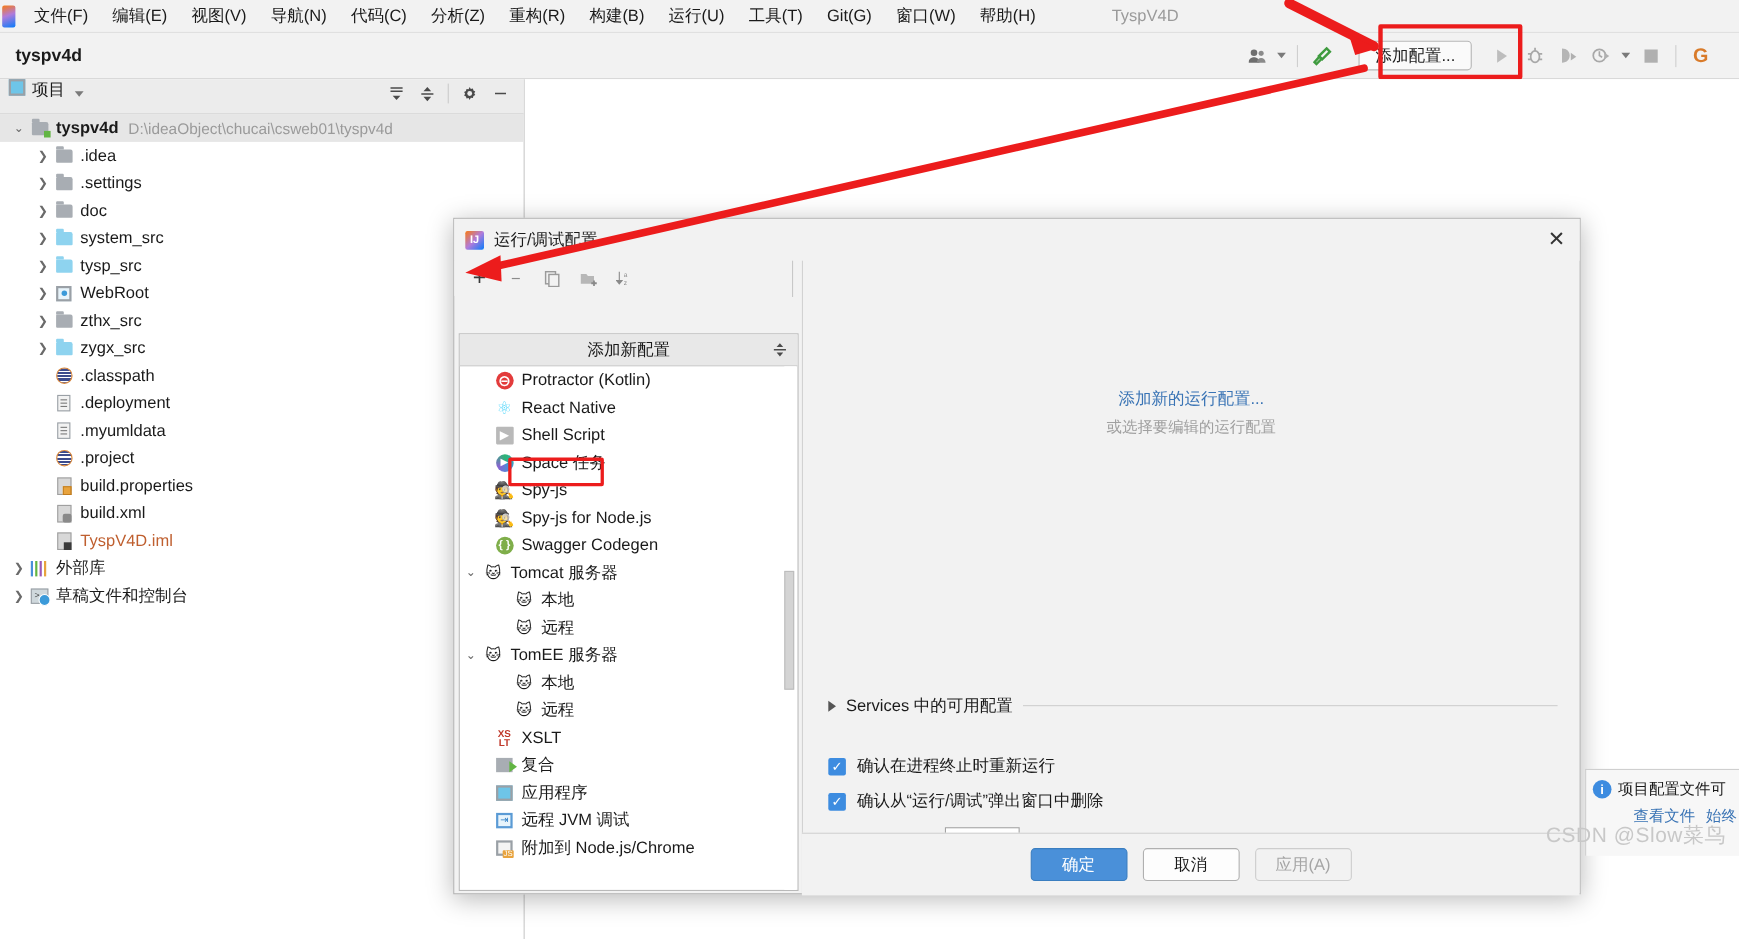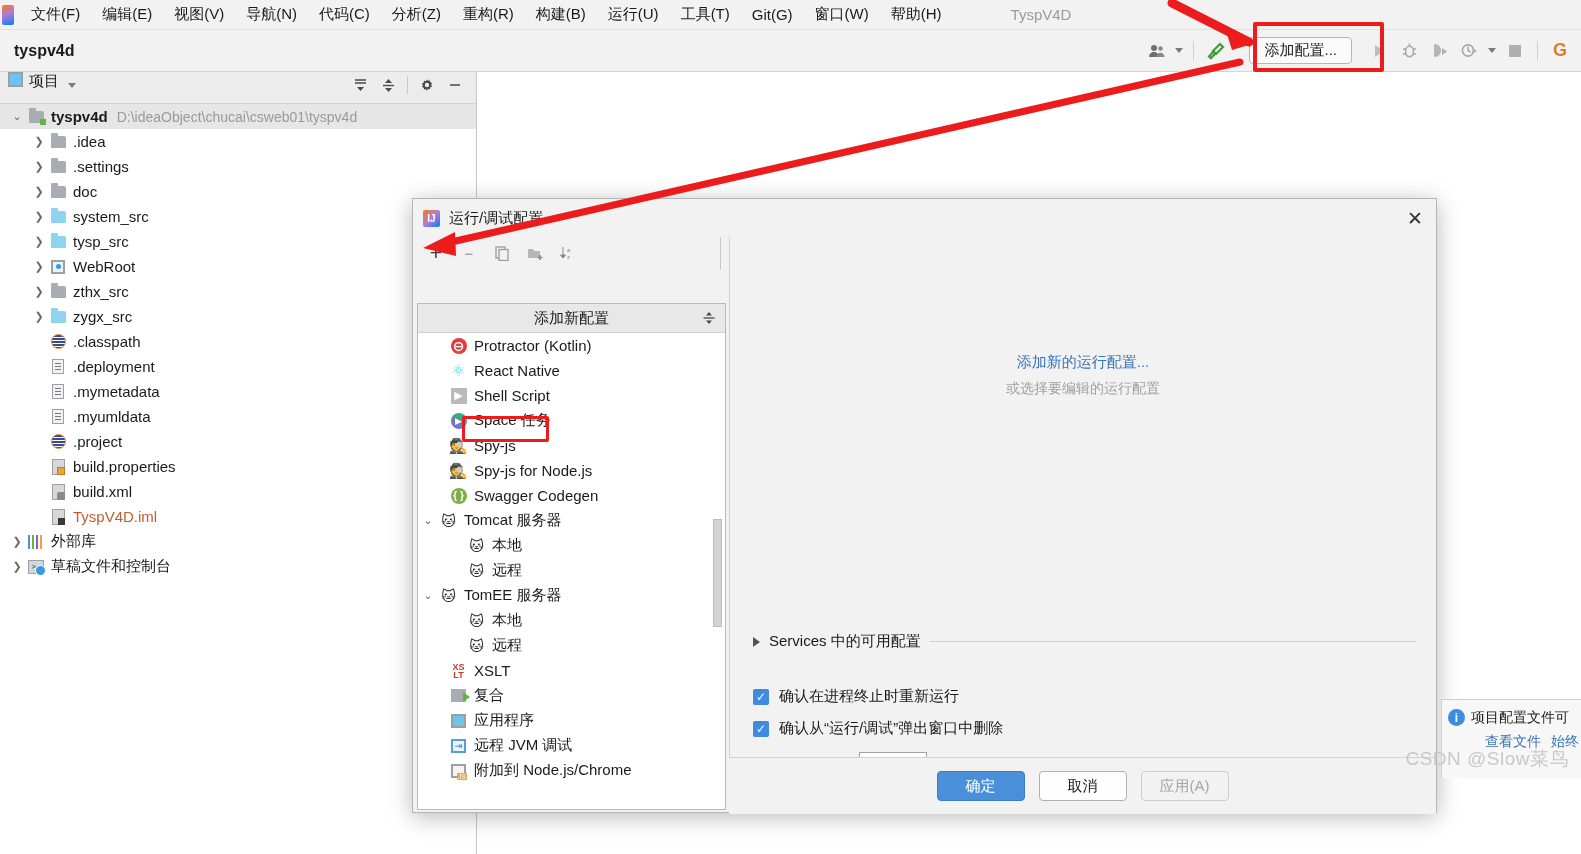--- a/index.html
+++ b/index.html
@@ -35,21 +35,21 @@
     position: absolute; left: 0; top: 30px; width: 1581px; height: 42px;
     background: #f2f2f2; border-bottom: 1px solid #d6d6d6;
     display: flex; align-items: center;
   }
   .toolbar-title {
     font-size: 16px; font-weight: bold; color: #1a1a1a;
     margin-left: 14px; white-space: nowrap;
   }
   .toolbar-right {
     margin-left: auto; display: flex; align-items: center; height: 100%;
-    padding-right: 6px;
+    padding-right: 20px;
   }
   .tb-icon {
     width: 30px; height: 30px; display: flex; align-items: center;
     justify-content: center; color: #8a8a8a; font-size: 15px;
   }
   .tb-sep { width: 1px; height: 20px; background: #cfcfcf; margin: 0 7px; }
   .add-config-btn {
     border: 1px solid #b6b6b6; background: #fafafa; border-radius: 4px;
     font-size: 15px; color: #222; padding: 4px 14px; white-space: nowrap;
     height: 27px; display: flex; align-items: center;
@@ -550,27 +550,20 @@
         <span class="ficon">
             <span class="ico-doc"></span>
           </span>
         <span class="tree-label">.deployment</span>
       </div>
       <div class="tree-row" style="padding-left:30px">
         <span class="chev none">❯</span>
         <span class="ficon">
             <span class="ico-doc"></span>
           </span>
-        <span class="tree-label">.mymetadata</span>
-      </div>
-      <div class="tree-row" style="padding-left:30px">
-        <span class="chev none">❯</span>
-        <span class="ficon">
-            <span class="ico-doc"></span>
-          </span>
         <span class="tree-label">.myumldata</span>
       </div>
       <div class="tree-row" style="padding-left:30px">
         <span class="chev none">❯</span>
         <span class="ficon">
             <span class="ico-globe"></span>
           </span>
         <span class="tree-label">.project</span>
       </div>
       <div class="tree-row" style="padding-left:30px">

